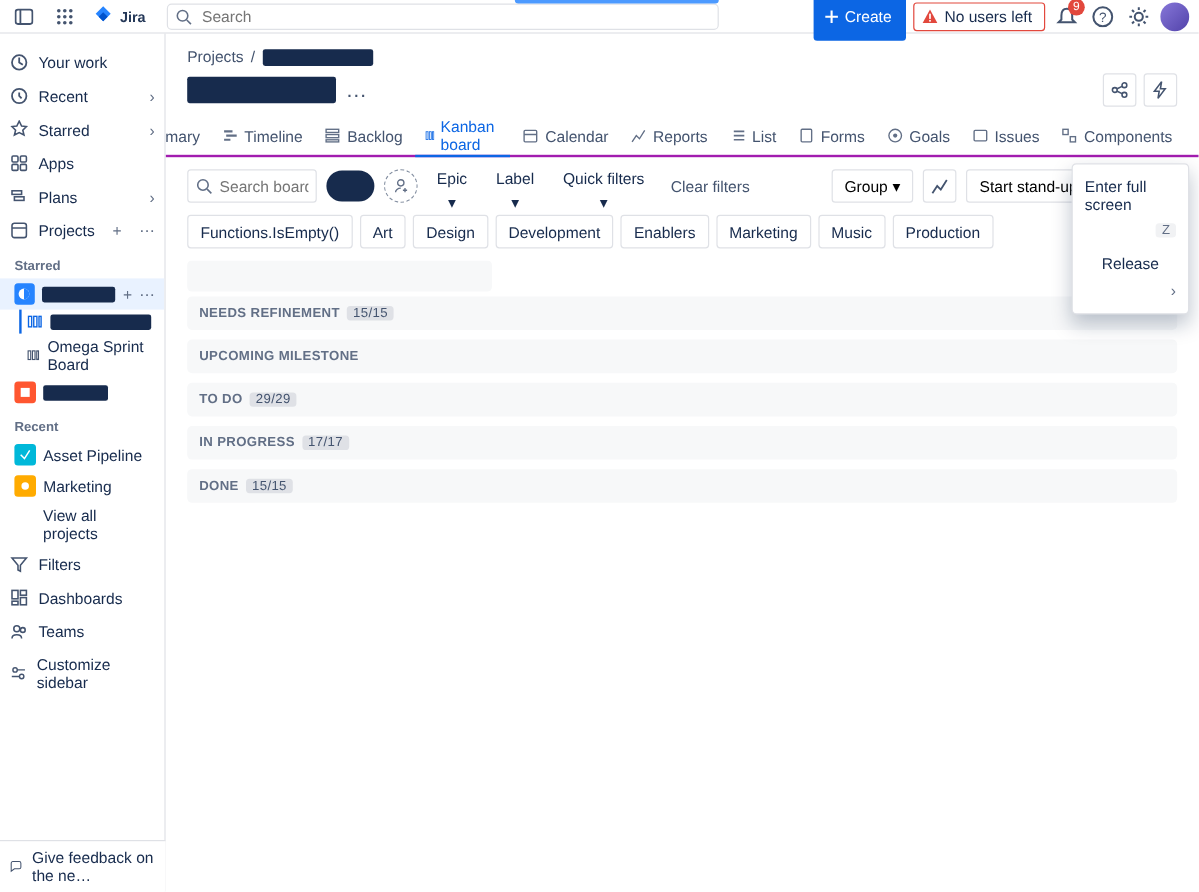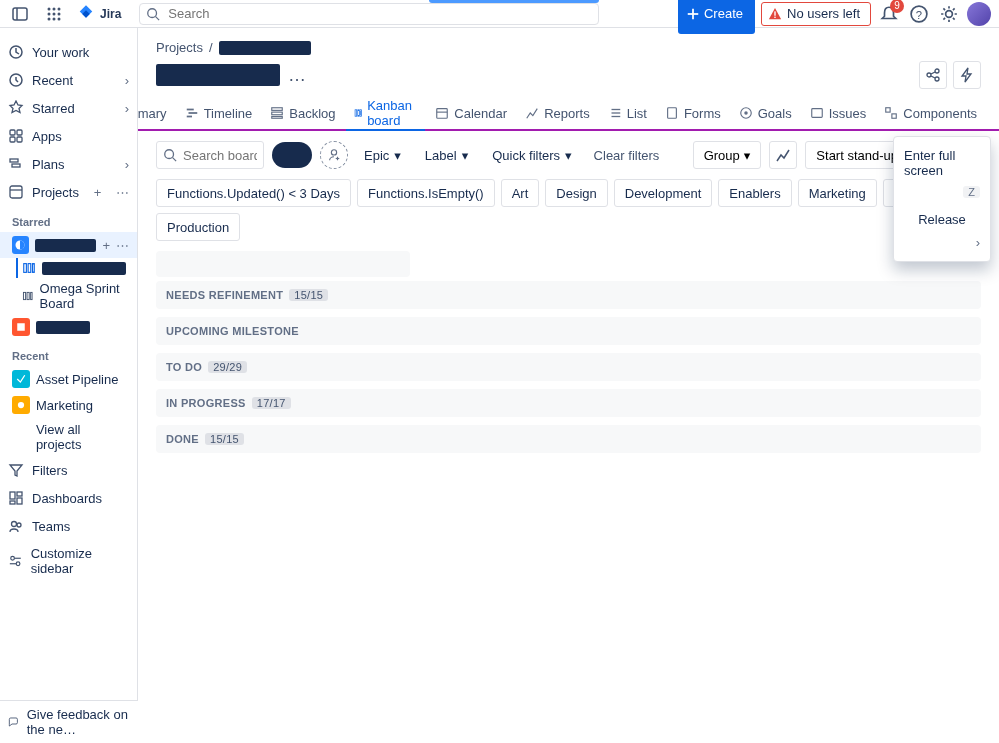--- a/index.html
+++ b/index.html
@@ -41,21 +41,21 @@
 .sq-btn { width: 28px; height: 28px; border: 1px solid #DFE1E6; border-radius: 3px; background: #fff; display: flex; align-items: center; justify-content: center; cursor: pointer; }
 .tabs { display: flex; align-items: center; gap: 2px; padding: 0 14px; border-bottom: 2px solid #a21caf; height: 34px; justify-content: flex-end; }
 .tab { display: flex; align-items: center; gap: 5px; padding: 0 8px; height: 100%; font-size: 13px; color: #44546F; cursor: pointer; position: relative; }
 .tab.active { color: #0C66E4; font-weight: 500; }
 .tab.active::after { content: ""; position: absolute; left: 0; right: 0; bottom: -2px; height: 2px; background: #0C66E4; }
 .toolbar { display: flex; align-items: center; gap: 8px; padding: 10px 18px; }
 .search-board { position: relative; }
 .search-board input { width: 108px; height: 28px; border: 1px solid #DFE1E6; border-radius: 3px; padding: 0 6px 0 26px; font-size: 13px; }
 .avatar-stack { display: flex; }
 .add-av { width: 28px; height: 28px; border-radius: 50%; border: 1px dashed #8590A2; display: flex; align-items: center; justify-content: center; cursor: pointer; color: #44546F; }
-.dd-btn { height: 28px; border: none; background: #F1F2F4; border-radius: 3px; padding: 0 8px; display: flex; align-items: center; gap: 5px; font-size: 13px; cursor: pointer; color: #172B4D; }
+.dd-btn { height: 28px; border: none; background: #F1F2F4; border-radius: 3px; padding: 0 8px; display: flex; gap: 5px; font-size: 13px; cursor: pointer; color: #172B4D; flex-direction: column; }
 .dd-btn.plain { background: transparent; }
 .clear-btn { background: transparent; border: none; color: #44546F; cursor: pointer; font-size: 13px; padding: 0 6px; }
 .toolbar-right { margin-left: auto; display: flex; align-items: center; gap: 8px; }
 .grp-btn { height: 28px; border: 1px solid #DFE1E6; background: #fff; border-radius: 3px; padding: 0 10px; display: flex; align-items: center; gap: 4px; cursor: pointer; font-size: 13px;}
 .sq-btn.sel { background: #E9F2FF; border-color: #0C66E4; color: #0C66E4; }
 .chips { display: flex; gap: 6px; padding: 0 18px 10px; flex-wrap: wrap; }
 .chip { height: 28px; border: 1px solid #DFE1E6; border-radius: 3px; background: #fff; padding: 0 10px; display: flex; align-items: center; font-size: 13px; cursor: pointer; }
 .board-scroll { flex: 1; overflow: auto; padding: 0 18px; }
 .header-block { background: #F7F8F9; border-radius: 4px; height: 26px; width: 254px; margin-bottom: 4px; }
 .columns { display: flex; gap: 8px; flex-direction: column; }
@@ -459,21 +459,20 @@
             <svg width="16" height="16" viewBox="0 0 16 16">
               <circle cx="4" cy="8" r="1.5" fill="#0C66E4"></circle>
               <circle cx="8" cy="8" r="1.5" fill="#0C66E4"></circle>
               <circle cx="12" cy="8" r="1.5" fill="#0C66E4"></circle>
             </svg>
           </button>
       </div>
     </div>
 
     <div class="chips">
-      <div class="chip">Functions.Updated() &lt; 3 Days</div>
       <div class="chip">Functions.IsEmpty()</div>
       <div class="chip">Art</div>
       <div class="chip">Design</div>
       <div class="chip">Development</div>
       <div class="chip">Enablers</div>
       <div class="chip">Marketing</div>
       <div class="chip">Music</div>
       <div class="chip">Production</div>
     </div>
 

